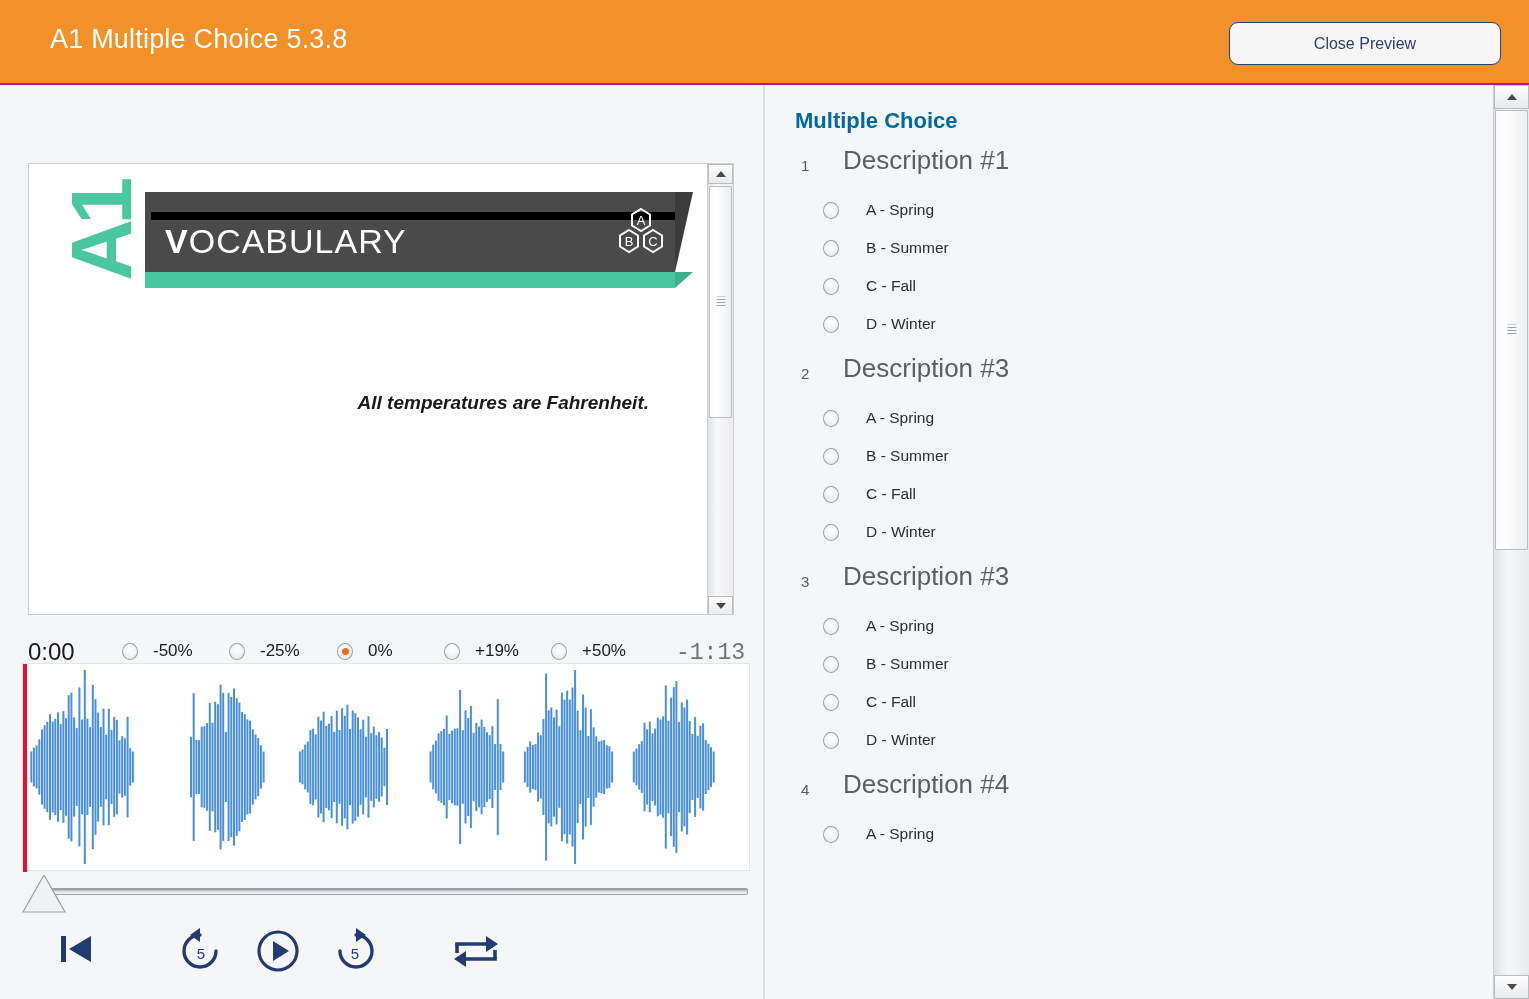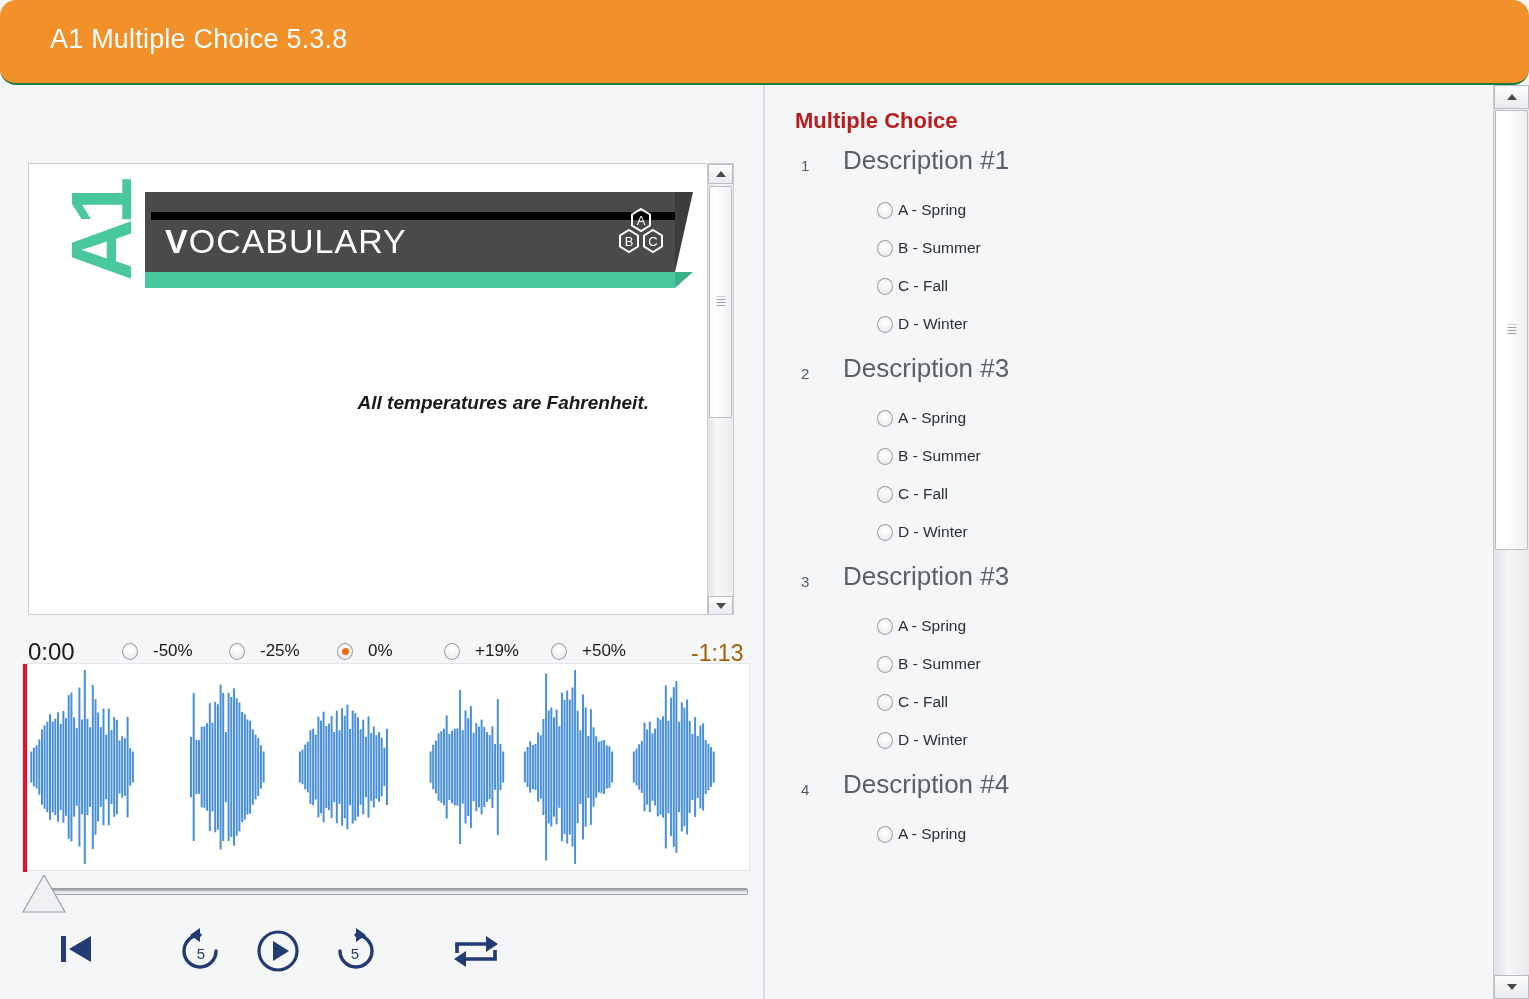--- a/index.html
+++ b/index.html
@@ -16,22 +16,21 @@
     position: relative;
     width: 1529px;
     height: 999px;
     background: #f4f6f8;
   }
   #header {
     position: absolute;
     left: 0; top: 0;
     width: 1529px; height: 85px;
     background: #f2902a;
-    border-bottom: 2px solid #15803d;
-    border-radius: 16px;
+    border-bottom: 2px solid #a21caf;
   }
   #header-title {
     position: absolute;
     left: 50px; top: 24px;
     font-size: 27px;
     color: #ffffff;
     letter-spacing: 0.2px;
     white-space: nowrap;
   }
   #close-preview-btn {
@@ -219,23 +218,24 @@
     width: 844px; height: 45px;
   }
   #time-current {
     position: absolute;
     left: 28px; top: 8px;
     font-size: 24px;
     color: #1a1a1a;
   }
   #time-remaining {
     position: absolute;
-    left: 691px; top: 10px;
+    left: 676px; top: 10px;
     font-size: 23px;
-    color: #a16207;
+    color: #737373;
+    font-family: Liberation Mono, monospace;
   }
   .speed-opt {
     position: absolute;
     top: 11px;
     display: flex;
     align-items: center;
     gap: 15px;
     cursor: pointer;
   }
   .radio {
@@ -317,21 +317,21 @@
     left: 765px; top: 85px;
     width: 728px; height: 914px;
     background: #f4f6f8;
     overflow: hidden;
   }
   #right-title {
     position: absolute;
     left: 30px; top: 23px;
     font-size: 22px;
     font-weight: bold;
-    color: #b91c1c;
+    color: #0369a1;
   }
   #questions {
     position: absolute;
     left: 0; top: 60px;
     width: 728px;
   }
   .question { position: relative; margin-bottom: 10px; }
   .q-head { position: relative; height: 46px; }
   .q-num {
     position: absolute;
@@ -342,24 +342,24 @@
   .q-text {
     position: absolute;
     left: 78px; top: 0px;
     font-size: 26px;
     color: #5a5f66;
     white-space: nowrap;
   }
   .option {
     position: relative;
     height: 38px;
-    padding-left: 112px;
+    padding-left: 58px;
     display: flex;
     align-items: center;
-    gap: 5px;
+    gap: 27px;
     cursor: pointer;
   }
   .opt-label {
     font-size: 15.5px;
     color: #2b2f34;
     white-space: nowrap;
   }
 
   
   #page-scroll {
@@ -378,20 +378,21 @@
     background: #dadde1;
   }
 </style>
 </head>
 <body>
 
 <div id="app">
 
   <div id="header">
     <div id="header-title">A1 Multiple Choice 5.3.8</div>
+    <button id="close-preview-btn">Close Preview</button>
   </div>
 
   <div id="left-pane">
 
     <div id="zoom-icon-wrap">
       <svg width="40" height="40" viewBox="0 0 40 40">
         <circle cx="16" cy="16" r="10" fill="none" stroke="#233a72" stroke-width="2.4"></circle>
         <line x1="16" y1="11" x2="16" y2="21" stroke="#233a72" stroke-width="2.2"></line>
         <line x1="11" y1="16" x2="21" y2="16" stroke="#233a72" stroke-width="2.2"></line>
         <line x1="23.5" y1="23.5" x2="33" y2="33" stroke="#233a72" stroke-width="2.8" stroke-linecap="round"></line>

